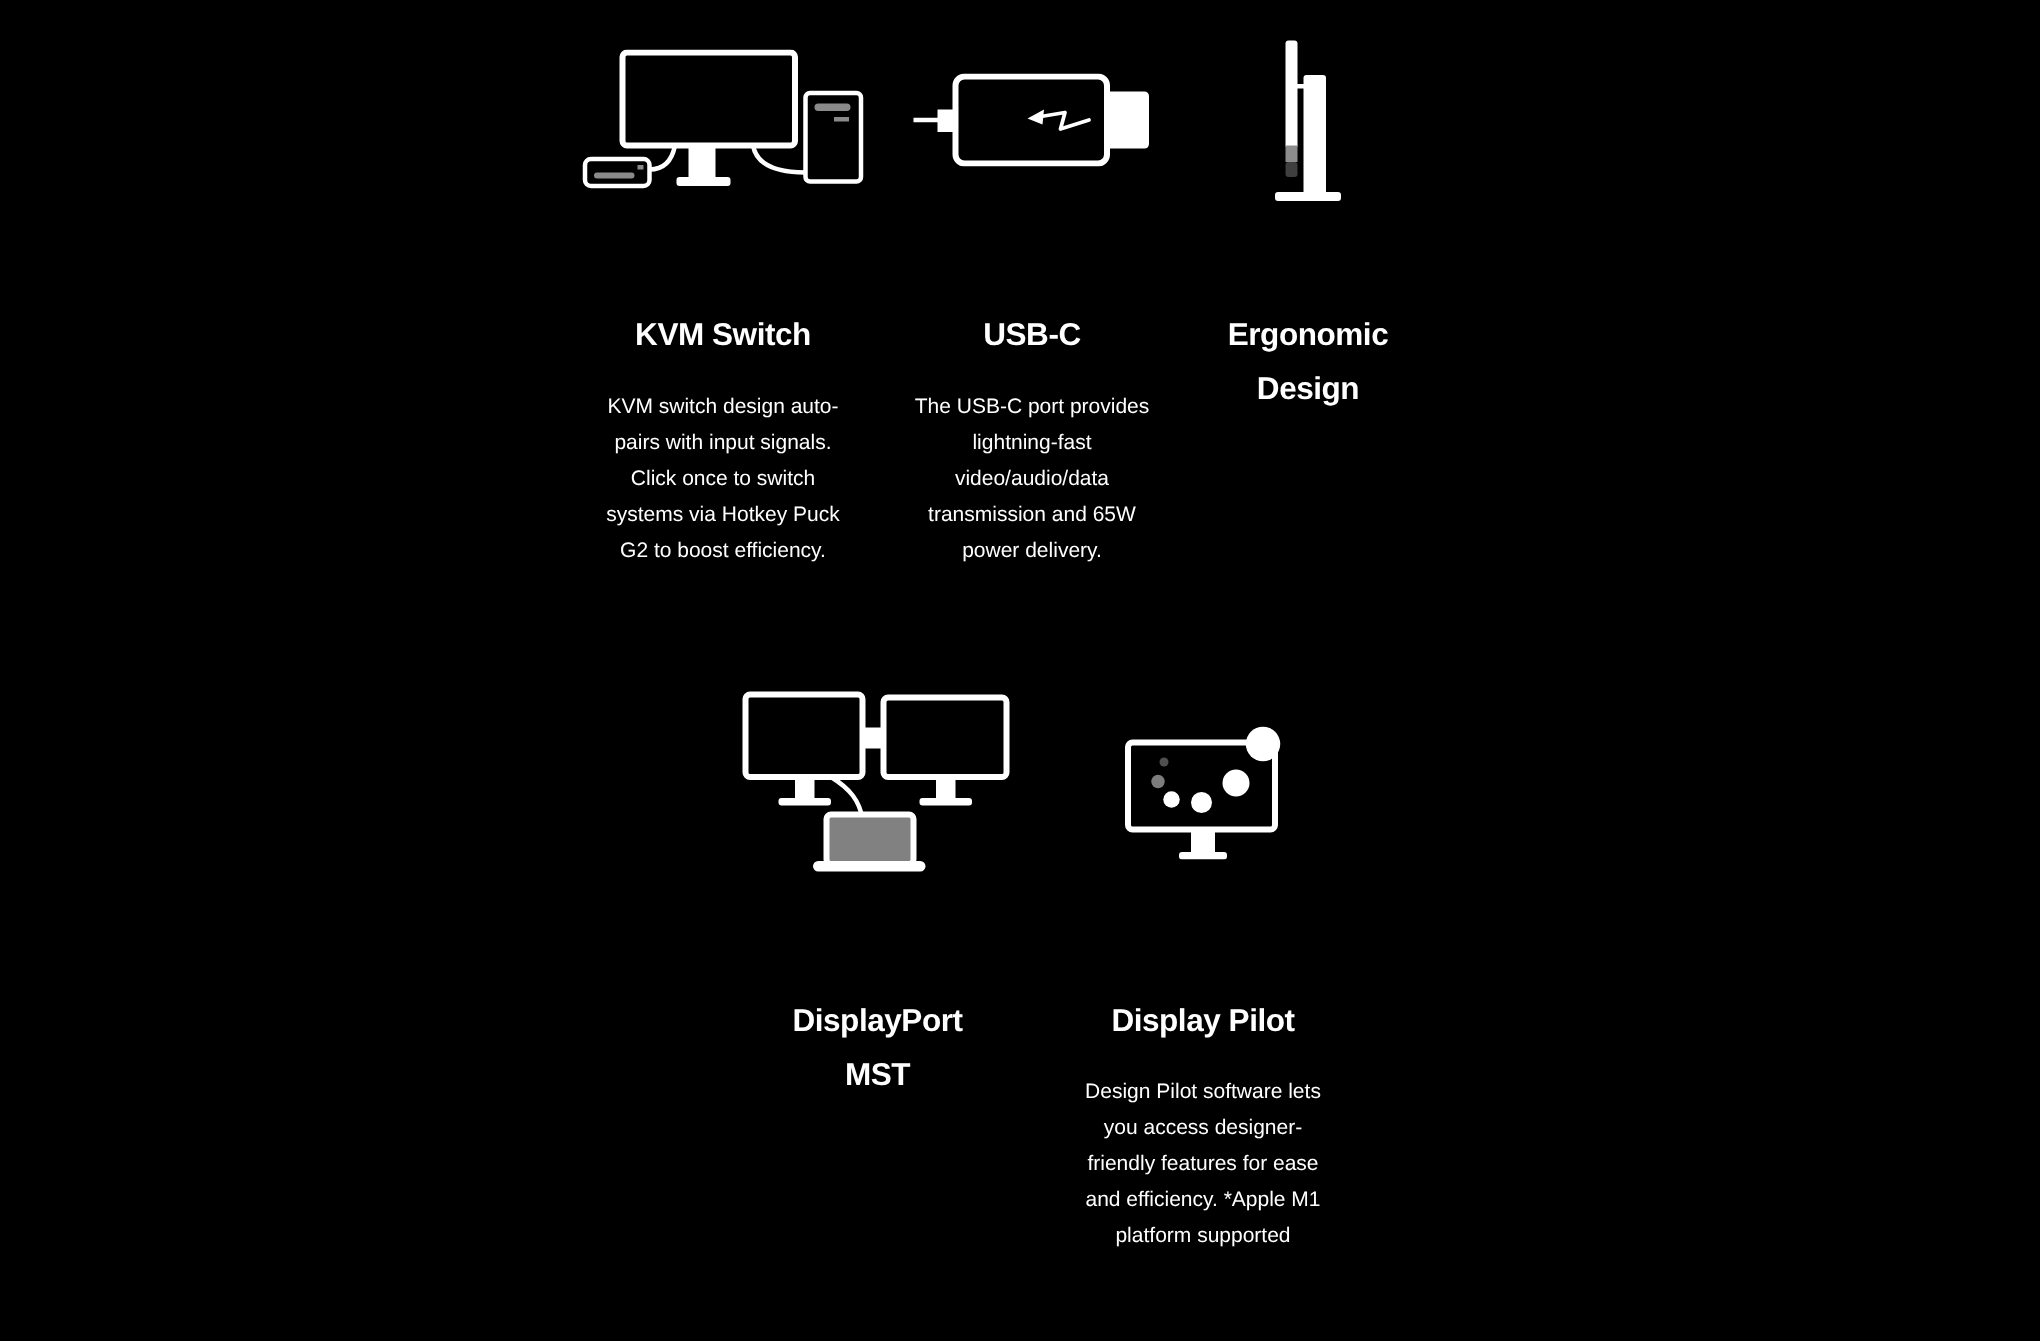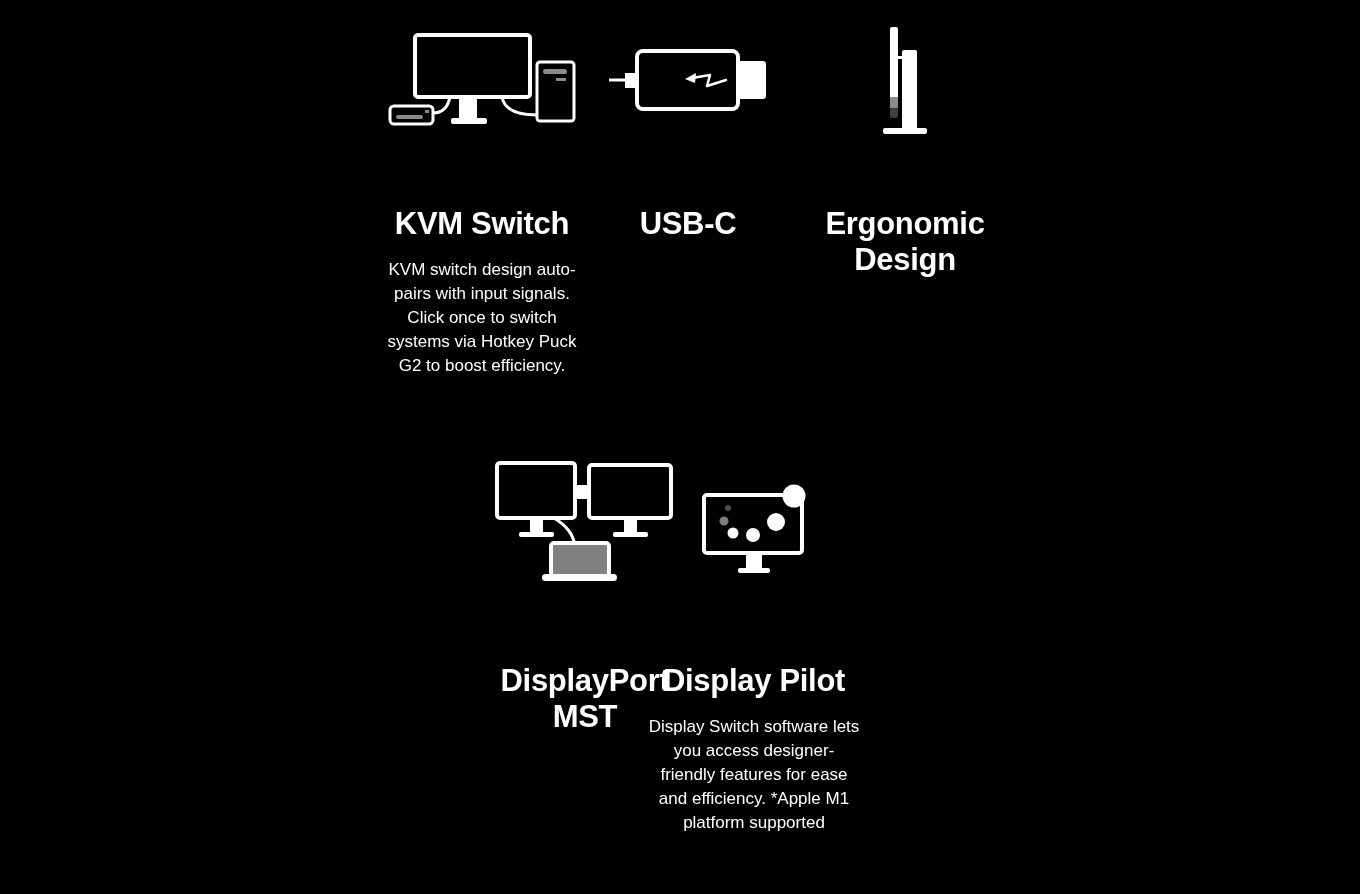--- a/index.html
+++ b/index.html
@@ -20,42 +20,42 @@
     width: 220px;
     text-align: center;
   }
   .icon-box {
     height: 160px;
     display: flex;
     align-items: center;
     justify-content: center;
   }
   .feature h2 {
-    font-size: 31px;
+    font-size: 21px;
     line-height: 36px;
     font-weight: 700;
     letter-spacing: -0.3px;
     margin: 46px 0 0 0;
     white-space: pre-line;
   }
   .feature.row2 h2 { margin-top: 63px; }
   .feature p {
-    font-size: 17px;
+    font-size: 14px;
     line-height: 24px;
     font-weight: 400;
     margin: 16px 0 0 0;
     white-space: pre-line;
   }
   .feature p .em { }
   
   #f-kvm   { left: 372px; top: 0; }
   #f-usbc  { left: 578px; top: 0; }
-  #f-ergo  { left: 795px; top: 0; }
+  #f-ergo  { left: 762px; top: 0; }
   #f-mst   { left: 475px; top: 440px; }
-  #f-pilot { left: 644px; top: 440px; }
+  #f-pilot { left: 692px; top: 440px; }
   svg { display: block; }
 </style>
 </head>
 <body>
 
 <main>
 
   <section class="feature row1" id="f-kvm">
     <div class="icon-box">
       <svg width="190" height="95" viewBox="0 0 190 95" aria-hidden="true">
@@ -85,20 +85,25 @@
       <svg width="160" height="62" viewBox="0 0 160 62" aria-hidden="true">
         <line x1="1" y1="31" x2="18" y2="31" stroke="#fff" stroke-width="3"></line>
         <rect x="17" y="24" width="12" height="15" fill="#fff"></rect>
         <rect x="128" y="12" width="30" height="38" rx="3" fill="#fff"></rect>
         <rect x="29" y="2" width="101" height="58" rx="6" fill="#000" stroke="#fff" stroke-width="4"></rect>
         <path d="M118 31 L99 37 L102 26 L84 29" stroke="#fff" stroke-width="2.5" fill="none" stroke-linejoin="round" stroke-linecap="round"></path>
         <polygon points="77,30 88,24 87,34" fill="#fff"></polygon>
       </svg>
     </div>
     <h2>USB-C</h2>
+    <p>The USB-C port provides
+lightning-fast
+video/audio/data
+transmission and 65W
+power delivery.</p>
   </section>
 
   <section class="feature row1" id="f-ergo">
     <div class="icon-box">
       <svg width="50" height="110" viewBox="0 0 50 110" aria-hidden="true">
         <rect x="22" y="25" width="15" height="80" rx="2" fill="#fff"></rect>
         <rect x="3" y="103" width="44" height="6" rx="2" fill="#fff"></rect>
         <rect x="17" y="31" width="6" height="3" fill="#fff"></rect>
         <rect x="10" y="2" width="8" height="72" rx="2" fill="#fff"></rect>
         <rect x="10" y="72" width="8" height="11" fill="#8c8c8c"></rect>
@@ -136,20 +141,20 @@
         <rect x="41" y="100" width="32" height="5" rx="2" fill="#fff"></rect>
         <circle cx="31" cy="40" r="3" fill="#4f4f4f"></circle>
         <circle cx="27" cy="53" r="4.5" fill="#7d7d7d"></circle>
         <circle cx="36" cy="65" r="5.5" fill="#fff"></circle>
         <circle cx="56" cy="67" r="7" fill="#fff"></circle>
         <circle cx="79" cy="54" r="9" fill="#fff"></circle>
         <circle cx="97" cy="28" r="11.5" fill="#fff"></circle>
       </svg>
     </div>
     <h2>Display Pilot</h2>
-    <p><span>Display Switch software lets
+    <p><span>Design Pilot software lets
 you access designer-
 friendly features for ease
 and efficiency. </span><span class="em">*Apple M1
 platform supported</span></p>
   </section>
 
 </main>
 
 </body></html>

